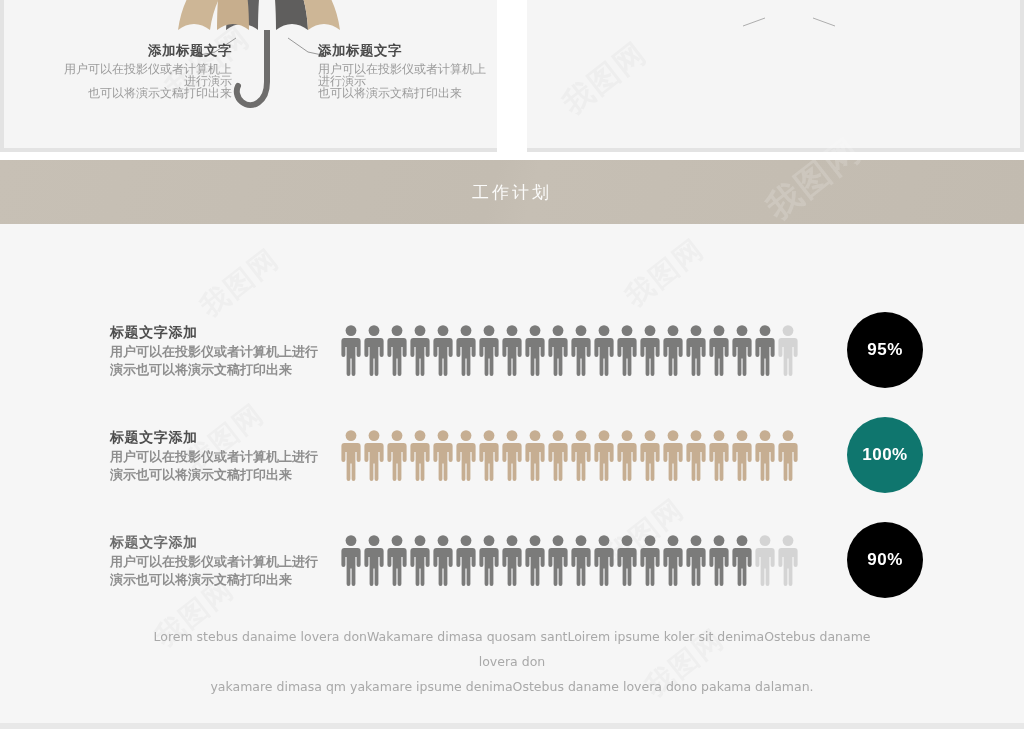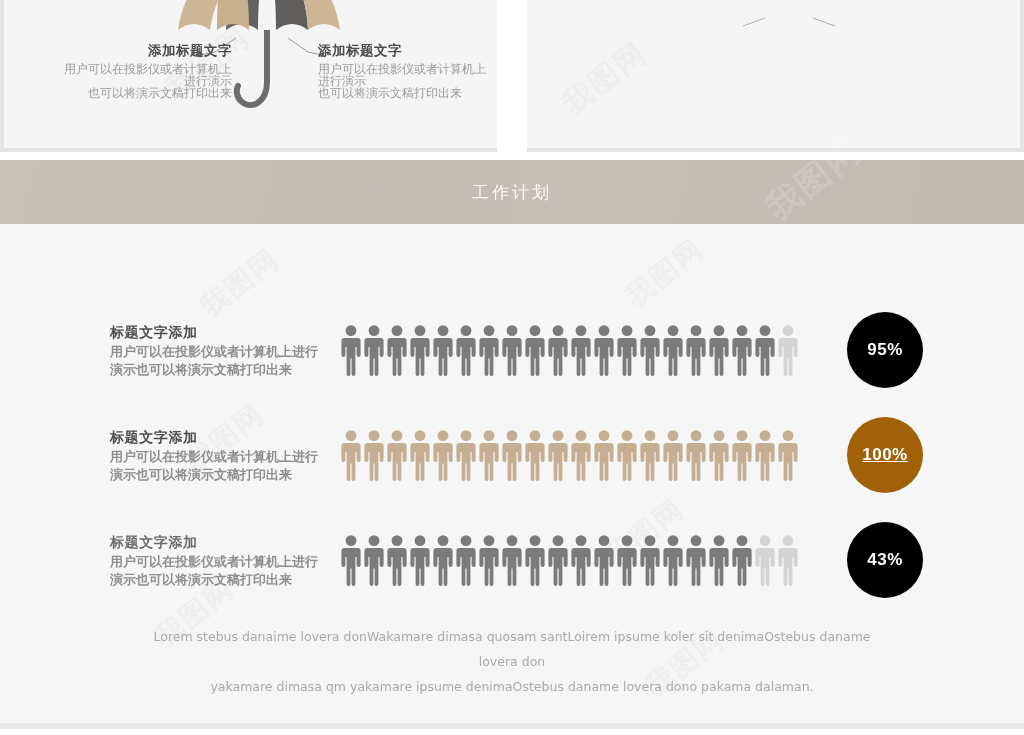--- a/index.html
+++ b/index.html
@@ -84,21 +84,21 @@
   .people { flex: none; width: 495px; margin-left: 5px; display: flex; align-items: center; gap: 1px; }
   .person { width: 22px; height: 52px; flex: none; }
 
   .pct-wrap { flex: none; margin-left: 12px; }
   .pct {
     width: 76px; height: 76px; border-radius: 50%;
     display: flex; align-items: center; justify-content: center;
     color: #ffffff; font-weight: bold; font-size: 17px; letter-spacing: .5px;
   }
   .pct.gray { background: #000000; }
-  .pct.tan  { background: #a16207; text-decoration: underline; }
+  .pct.tan  { background: #0f766e; }
 
   .footnote {
     position: absolute; left: 0; top: 400px; width: 1024px;
     text-align: center; color: #a9a9a9; font-size: 12.5px; line-height: 25px;
     font-family: "DejaVu Sans", "Liberation Sans", sans-serif;
     padding: 0 150px;
   }
 
   
   .wm {
@@ -479,21 +479,21 @@
           <svg class="person" viewBox="0 0 22 52">
             <circle cx="11" cy="6.6" r="5.4" fill="#d4d4d4"></circle>
             <path d="M4.4 14 H17.6 A3 3 0 0 1 20.6 17 V31 A2 2 0 0 1 16.6 31 V23 H15.4 V50 A1.9 1.9 0 0 1 11.6 50 V34.5 H10.4 V50 A1.9 1.9 0 0 1 6.6 50 V23 H5.4 V31 A2 2 0 0 1 1.4 31 V17 A3 3 0 0 1 4.4 14 Z" fill="#d4d4d4"></path>
           </svg>
           <svg class="person" viewBox="0 0 22 52">
             <circle cx="11" cy="6.6" r="5.4" fill="#d4d4d4"></circle>
             <path d="M4.4 14 H17.6 A3 3 0 0 1 20.6 17 V31 A2 2 0 0 1 16.6 31 V23 H15.4 V50 A1.9 1.9 0 0 1 11.6 50 V34.5 H10.4 V50 A1.9 1.9 0 0 1 6.6 50 V23 H5.4 V31 A2 2 0 0 1 1.4 31 V17 A3 3 0 0 1 4.4 14 Z" fill="#d4d4d4"></path>
           </svg>
         </div>
       <div class="pct-wrap">
-        <div class="pct gray">43%</div>
+        <div class="pct gray">90%</div>
       </div>
     </div>
 
     <div class="footnote">
       <div>Lorem stebus danaime lovera donWakamare dimasa quosam santLoirem ipsume koler sit denimaOstebus daname lovera don</div>
       <div>yakamare dimasa qm yakamare ipsume denimaOstebus daname lovera dono pakama dalaman.</div>
     </div>
   </div>
 </div>
 

